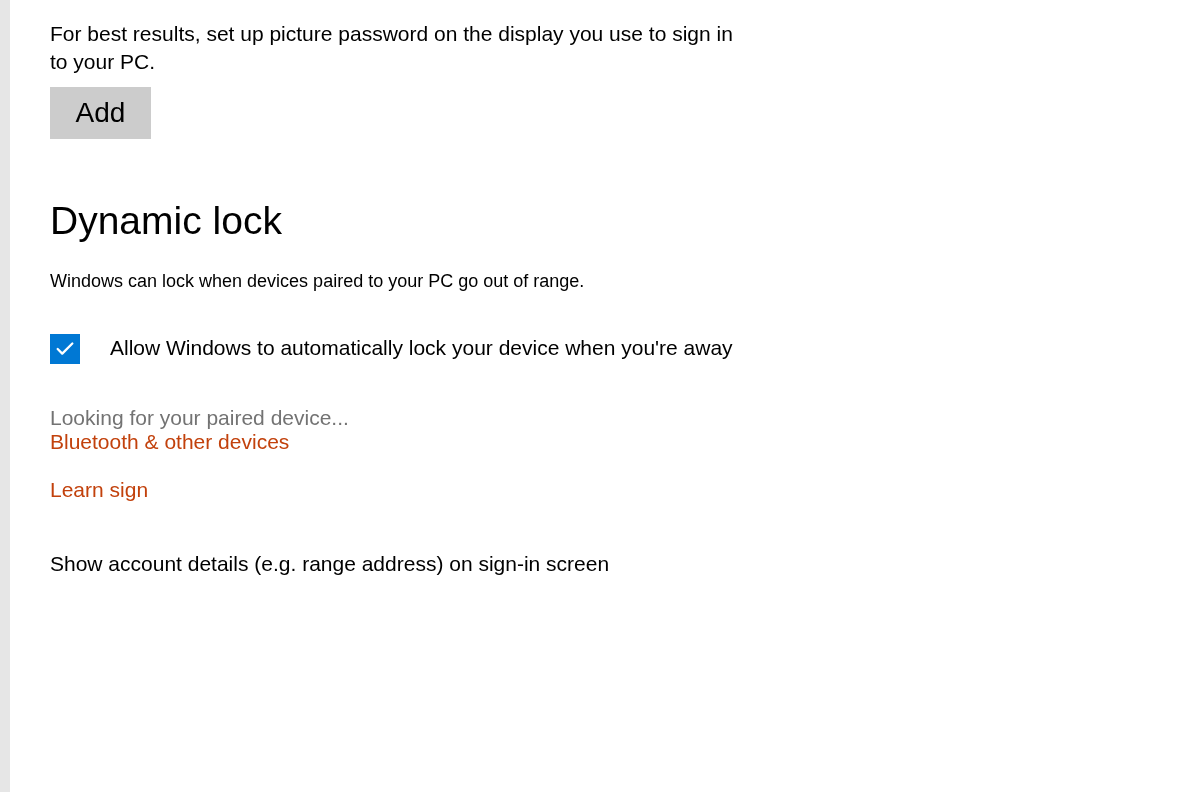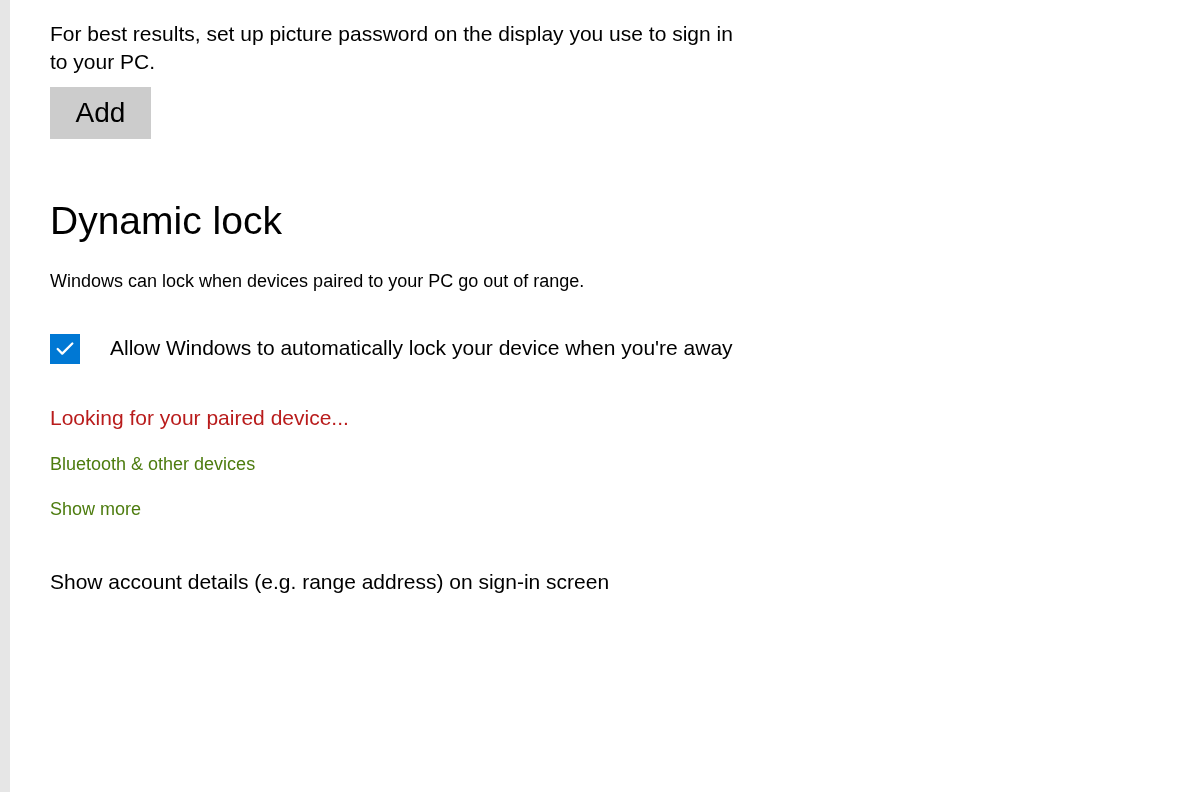--- a/index.html
+++ b/index.html
@@ -77,26 +77,25 @@
       width: 22px;
       height: 22px;
     }
     .checkbox-label {
       font-size: 21px;
       color: #000000;
       line-height: 1.5;
     }
     .status-text {
       font-size: 21px;
-      color: #b91c1c;
-      margin-bottom: 24px;
+      color: #737373;
     }
     .link {
-      font-size: 18px;
-      color: #4d7c0f;
+      font-size: 21px;
+      color: #c2410c;
       text-decoration: none;
       cursor: pointer;
       display: block;
       margin-bottom: 24px;
     }
     .privacy-section {
       margin-top: 50px;
     }
     .privacy-heading {
       font-size: 30px;
@@ -130,19 +129,19 @@
         <path d="M4 12 L9 17 L20 6" stroke="#ffffff" stroke-width="2.5" fill="none" stroke-linecap="round" stroke-linejoin="round"></path>
       </svg>
     </div>
     <span class="checkbox-label">Allow Windows to automatically lock your device when you're away</span>
   </div>
 
   <p class="status-text">Looking for your paired device...</p>
 
   <a class="link">Bluetooth &amp; other devices</a>
 
-  <a class="link">Show more</a>
+  <a class="link">Learn sign</a>
 
   <div class="privacy-section">
     <p class="privacy-desc">Show account details (e.g. range address) on sign-in screen</p>
   </div>
 
 </div>
 
 </body></html>

